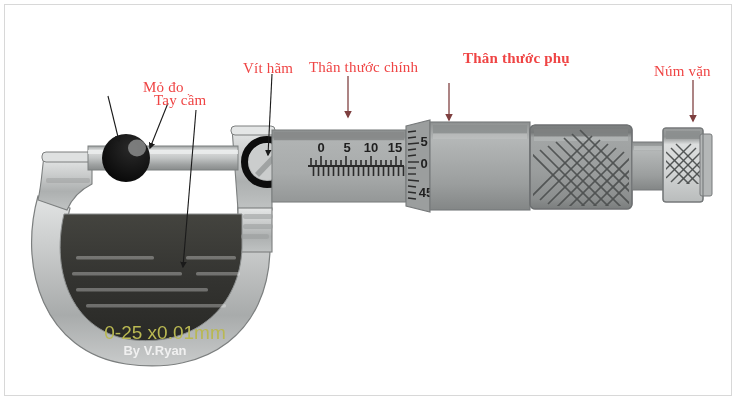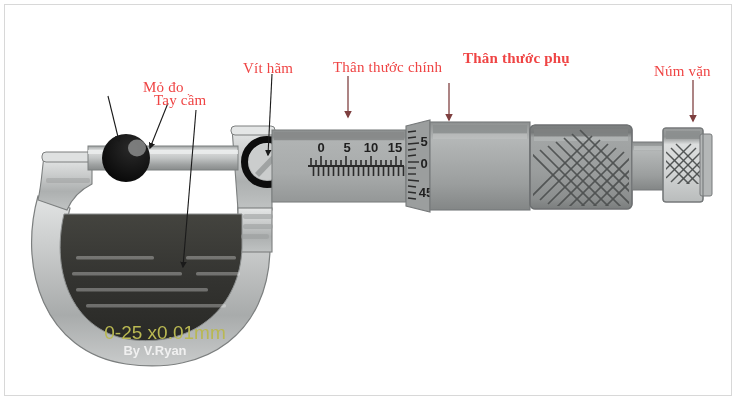--- a/index.html
+++ b/index.html
@@ -362,19 +362,19 @@
       <line x1="693" y1="80" x2="693" y2="121" stroke="#8a5050" stroke-width="1.4" marker-end="url(#arrowMaroon)"></line>
     </g>
   </svg>
 
   <div class="label" style="left:103px; top:79px;margin-left:40px;">Mỏ đo</div>
 
   <div class="label" style="left:154px; top:92px;">Tay cầm</div>
 
   <div class="label" style="left:243px; top:60px;">Vít hãm</div>
 
-  <div class="label" style="left:309px; top:59px;margin-left:24px;">Thân thước chính</div>
+  <div class="label" style="left:309px; top:59px;">Thân thước chính</div>
 
   <div class="label" style="left:463px; top:50px;font-weight:bold;">Thân thước phụ</div>
 
   <div class="label" style="left:654px; top:63px;">Núm vặn</div>
 
 </div>
 
 </body></html>

